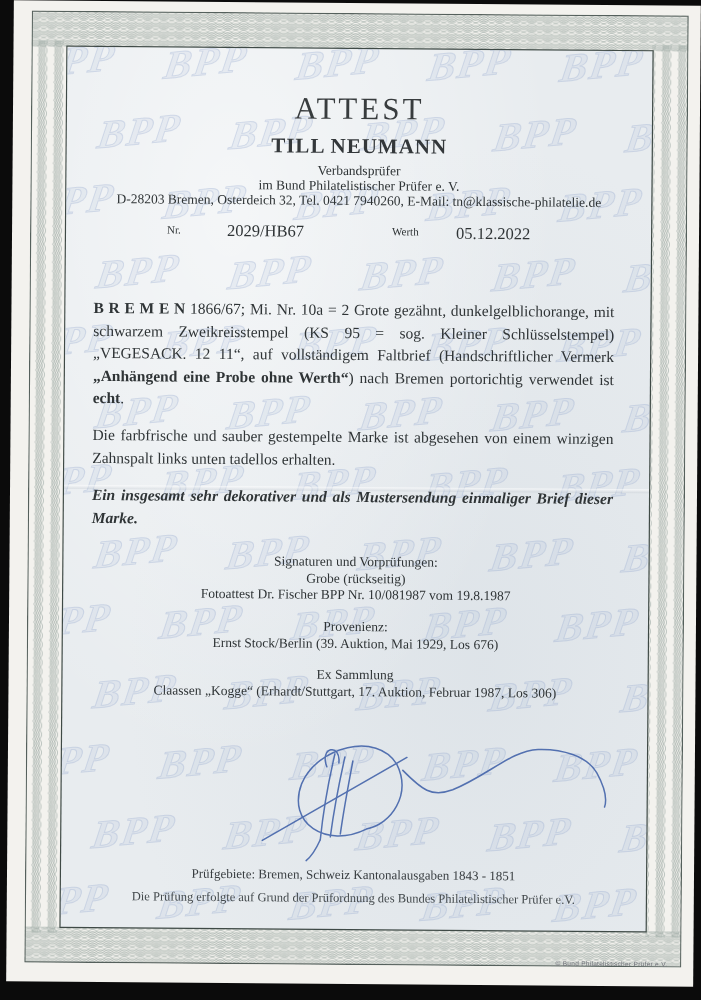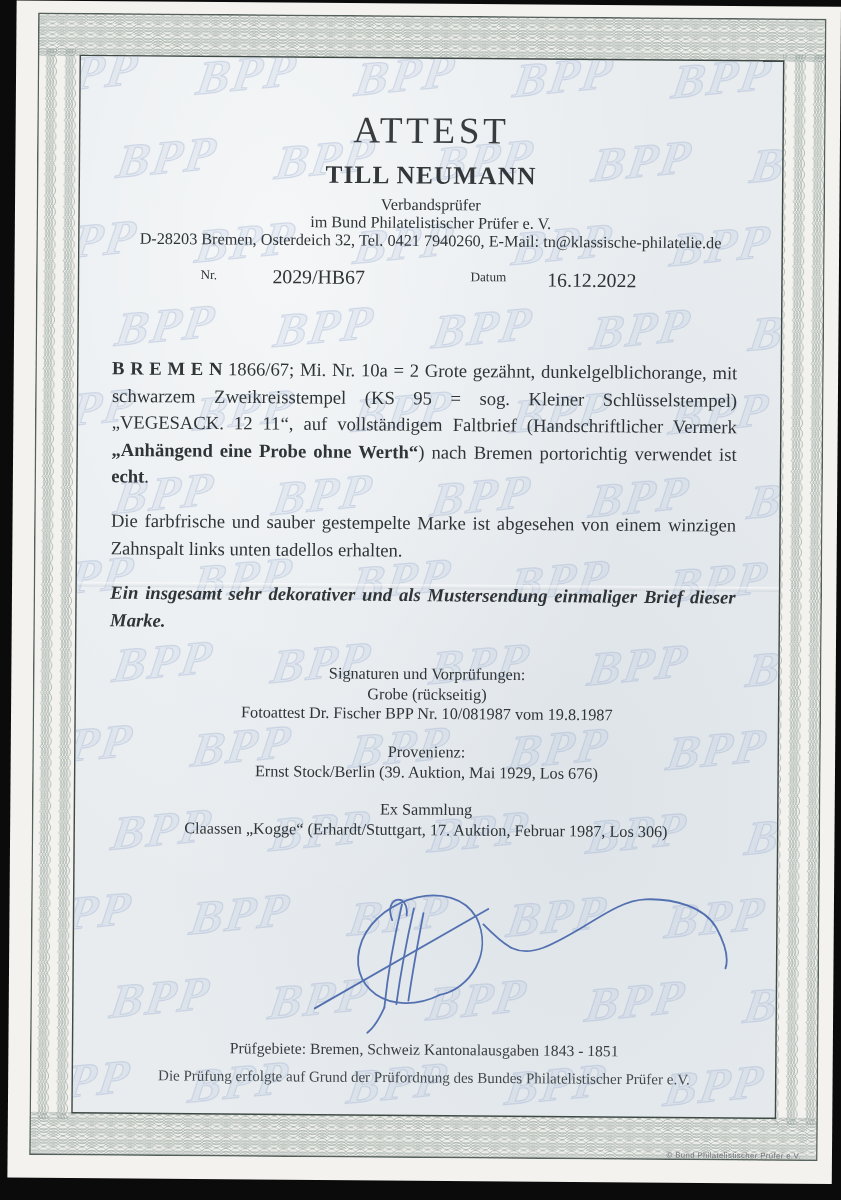--- a/index.html
+++ b/index.html
@@ -180,22 +180,22 @@
 
         <div class="abs ctr title" style="top:42px">ATTEST</div>
         <div class="abs ctr name" style="top:85px">TILL NEUMANN</div>
         <div class="abs ctr sub" style="top:114px">Verbandsprüfer</div>
         <div class="abs ctr sub" style="top:129px">im Bund Philatelistischer Prüfer e. V.</div>
         <div class="abs ctr sub" style="top:144px">D-28203 Bremen, Osterdeich 32, Tel. 0421 7940260, E-Mail: tn@klassische-philatelie.de</div>
 
         <div class="abs" style="top:173px;left:0;width:100%;height:24px">
           <span class="abs meta-label" style="left:101px;top:3px">Nr.</span>
           <span class="abs meta-value" style="left:161px;top:0">2029/HB67</span>
-          <span class="abs meta-label" style="left:326px;top:3px">Datum</span>
-          <span class="abs meta-value" style="left:390px;top:1px">16.12.2022</span>
+          <span class="abs meta-label" style="left:326px;top:3px">Werth</span>
+          <span class="abs meta-value" style="left:390px;top:1px">05.12.2022</span>
         </div>
 
         <p class="abs para" style="top:250px;margin:0"><span class="b">B R E M E N</span><span> 1866/67; Mi. Nr. 10a = 2 Grote gezähnt, dunkel­gelblichorange, mit schwarzem Zweikreisstempel (KS 95 = sog. Kleiner Schlüsselstempel) „VEGESACK. 12 11“, auf vollständigem Faltbrief (Handschriftlicher Vermerk </span><span class="b">„Anhängend eine Probe ohne Werth“</span><span>) nach Bremen portorichtig verwendet ist </span><span class="b">echt</span><span>.</span></p>
 
         <p class="abs para" style="top:377px;margin:0">Die farbfrische und sauber gestempelte Marke ist abgesehen von einem winzigen Zahnspalt links unten tadellos erhalten.</p>
 
         <p class="abs para bi" style="top:437px;margin:0">Ein insgesamt sehr dekorativer und als Mustersendung einmaliger Brief dieser Marke.</p>
 
         <div class="abs ctr cblock" style="top:505px">
           <div>Signaturen und Vorprüfungen:</div>

